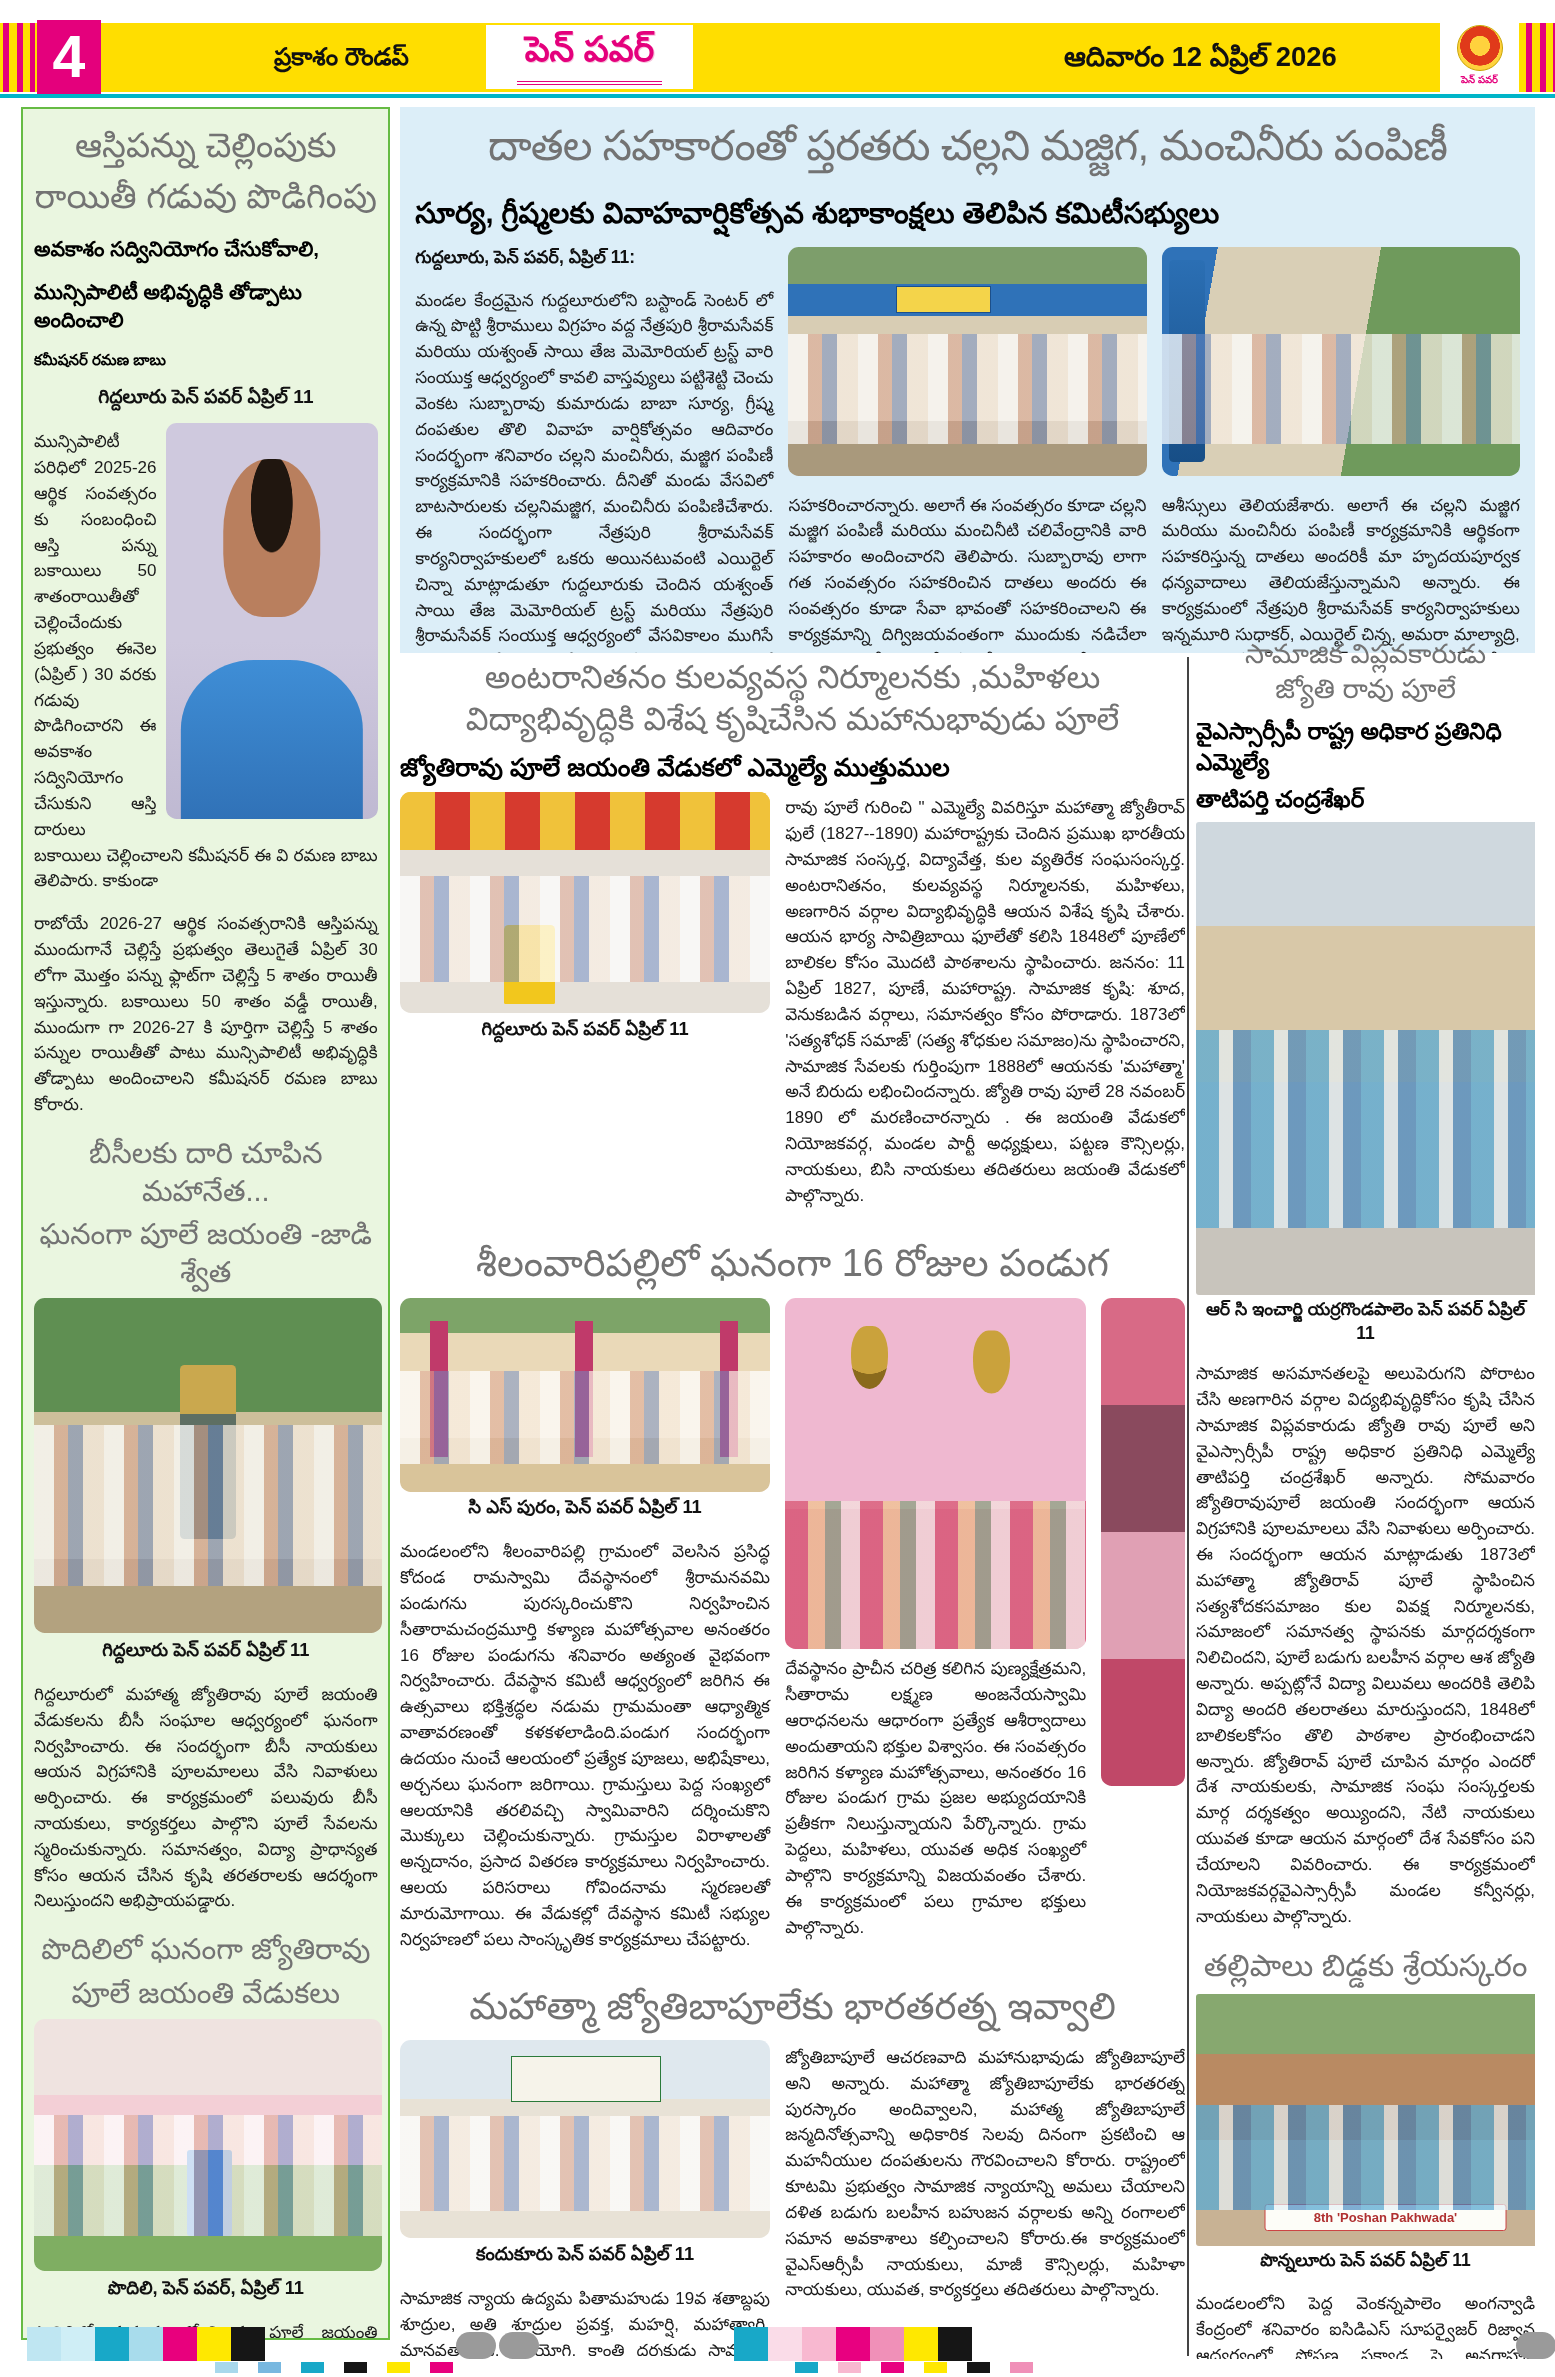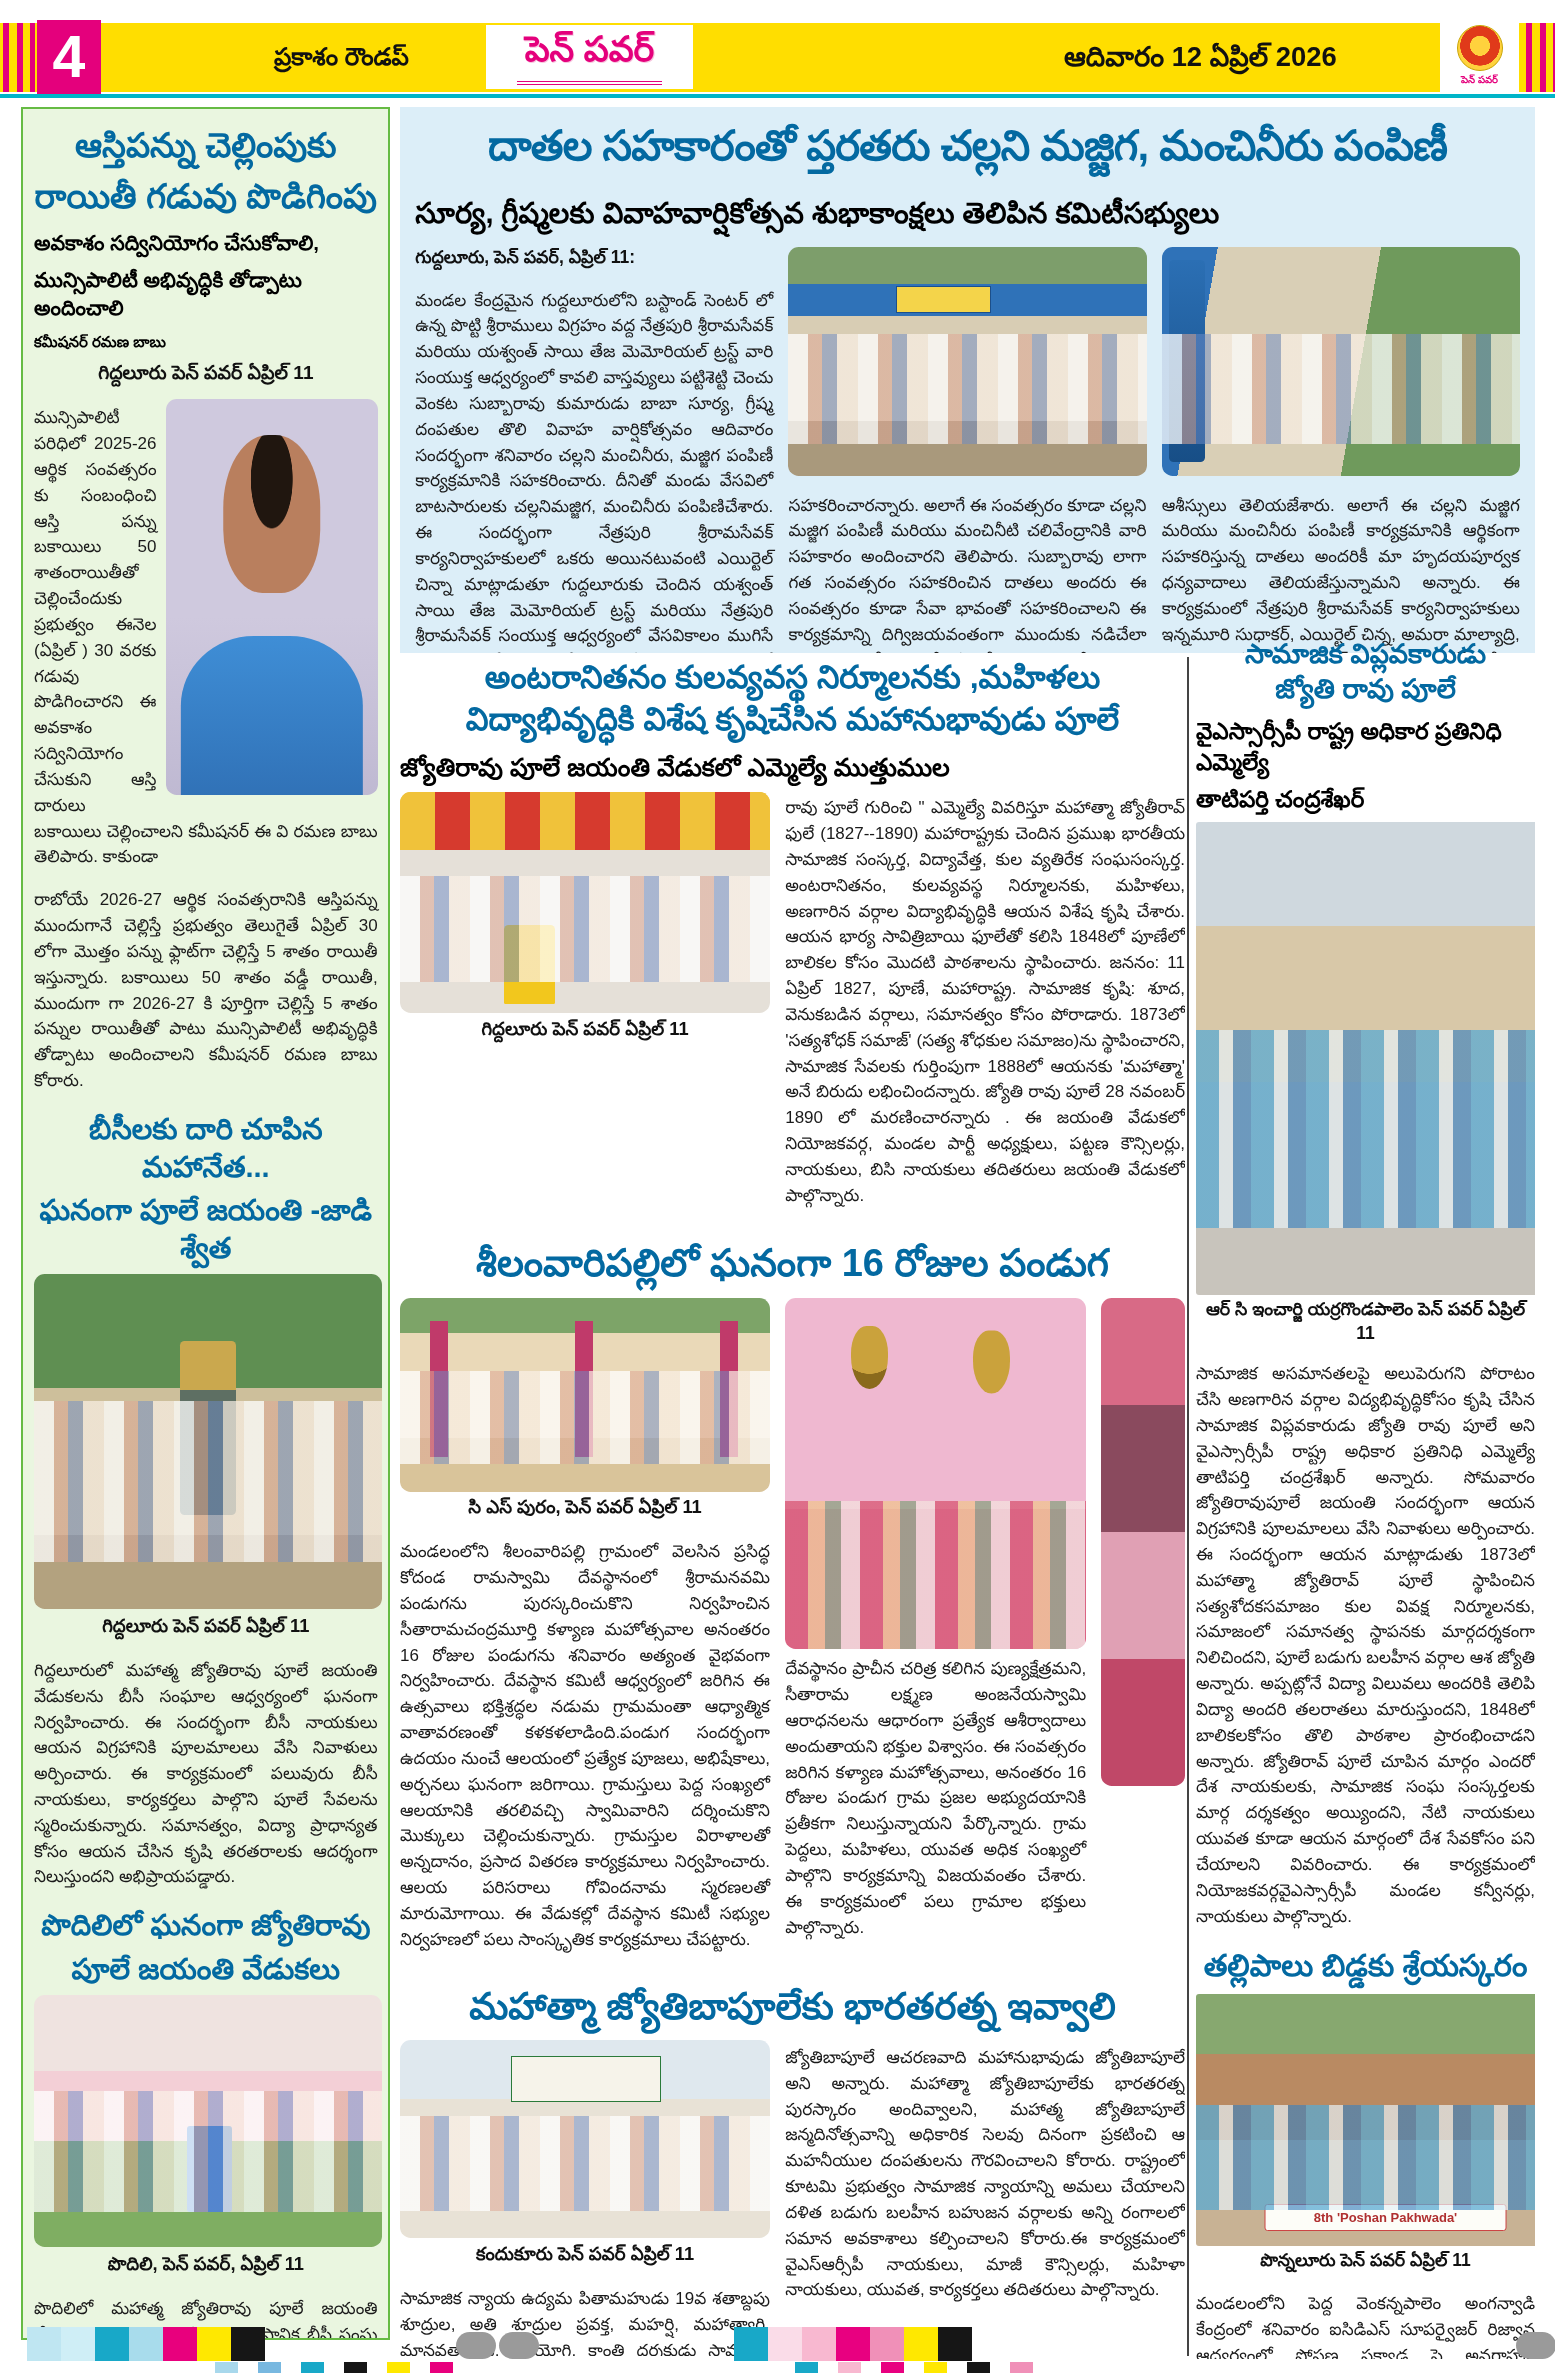--- a/index.html
+++ b/index.html
@@ -23,32 +23,32 @@
   .edition-date{position:absolute;left:1064px;top:18.3px;font-size:27.4px;font-weight:bold;}
   .logo-box{position:absolute;left:1440px;top:-10.7px;width:79px;height:88px;background:#fff;border-radius:7.6px;
             display:flex;flex-direction:column;align-items:center;justify-content:center;gap:3px;}
   .logo-emblem{width:44px;height:44px;border-radius:50%;
                background:radial-gradient(circle at 50% 45%,#ffd23d 0 30%,#e03a1a 31% 60%,#ffd23d 61% 100%);
                border:1.5px solid #c8a400;}
   .logo-caption{font-size:10px;font-weight:bold;color:var(--header_magenta);}
   .teal-rule{position:absolute;left:0;top:94px;width:1555px;height:3.8px;background:var(--teal_line);}
 
   
-  .headline{font-weight:bold;text-align:center;line-height:1.3;color:#0369a1;}
+  .headline{font-weight:normal;text-align:center;line-height:1.3;color:#737373;}
   .subhead{font-weight:bold;text-align:left;line-height:1.35;color:#000;}
   .dateline{font-weight:bold;text-align:center;}
   .bodytext{font-size:17px;line-height:1.52;text-align:justify;color:#1a1a1a;}
   .caption{font-weight:bold;text-align:center;font-size:18.3px;margin:4.6px 0;}
 
   
   .left-box{position:absolute;left:21.3px;top:107px;width:369px;height:2233px;
             background:var(--green_box_bg);border:2.3px solid var(--green_box_border);
             box-sizing:border-box;padding:10.7px 10.7px 0 10.7px;overflow:hidden;}
   .left-box .headline.h-xl{font-size:34px;margin:3px 0 7.6px 0;}
-  .left-box .subhead{font-size:20.6px;margin:10px 0;}
+  .left-box .subhead{font-size:20.6px;margin:16px 0;}
   .left-box .byline{font-size:15px;margin-top:7.6px;}
   .left-box .dateline{font-size:19px;margin:4.6px 0 7.6px 0;}
   .left-box .headline.h-l{font-size:29px;margin:12.2px 0 6.1px 0;}
 
   
   .photo{position:relative;border-radius:10.7px;overflow:hidden;background:#cfcfcf;}
   .photo.square{border-radius:3px;padding-left:40px;}
   .crowd::after{content:"";position:absolute;left:0;right:0;top:38%;height:48%;
      background:repeating-linear-gradient(90deg,rgba(255,255,255,.75) 0 20px,rgba(222,168,150,.55) 20px 34px,
                 rgba(110,140,200,.5) 34px 49px,rgba(250,240,230,.7) 49px 70px);}

